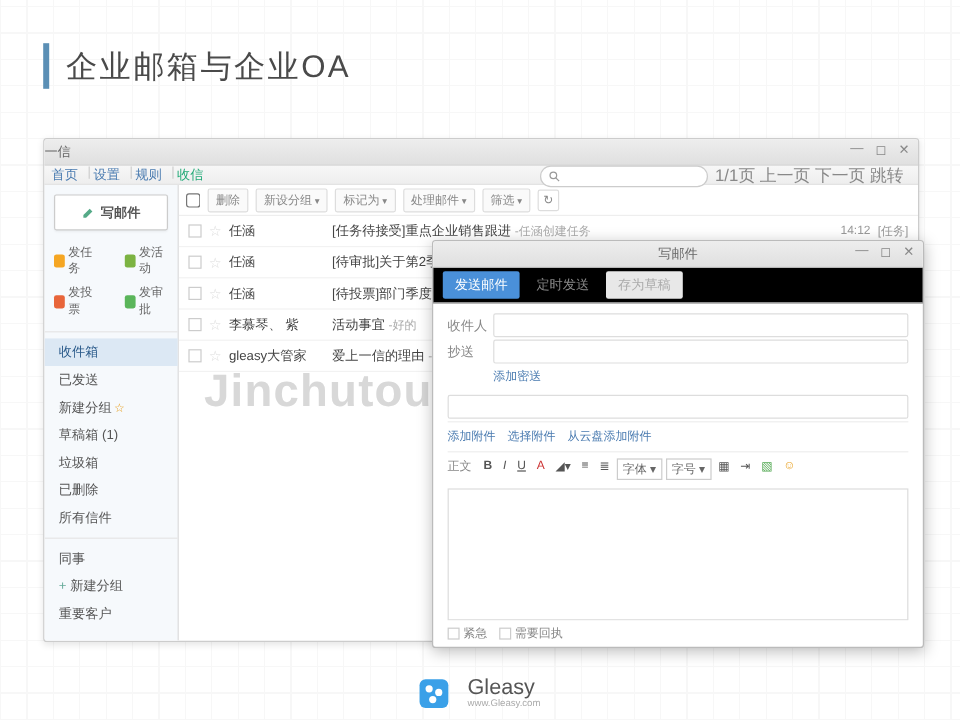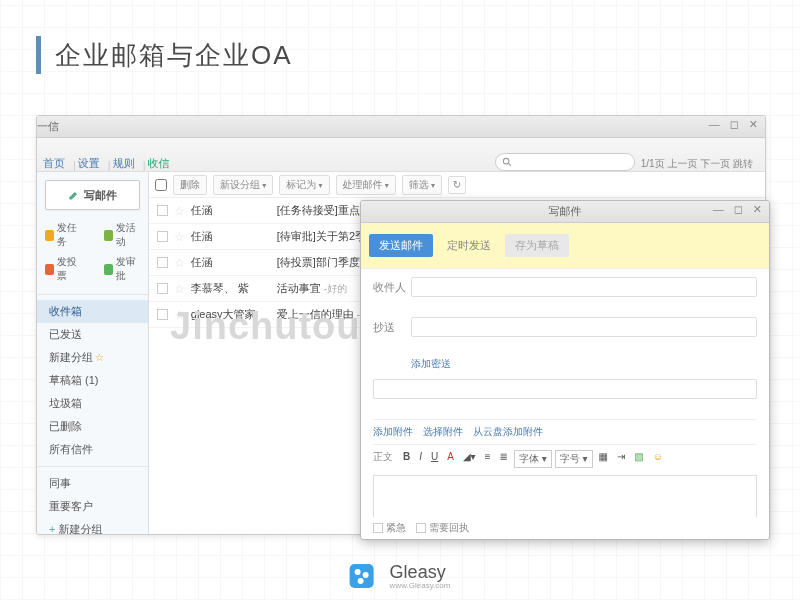--- a/index.html
+++ b/index.html
@@ -5,26 +5,26 @@
 *{box-sizing:border-box;margin:0;padding:0;font-family:"Microsoft YaHei",Arial,sans-serif}
 body{background:#fff;width:800px;height:600px;position:relative;overflow:hidden}
 .slide-title{position:absolute;top:36px;left:36px;display:flex;align-items:center}
 .title-bar{width:5px;height:38px;background:#5b8fb5;margin-right:14px}
 .title-text{font-size:26px;color:#4a4a4a;letter-spacing:2px}
 .grid-bg{position:absolute;inset:0;background-image:repeating-linear-gradient(0deg,#f7f7f7 0,#f7f7f7 1px,transparent 1px,transparent 22px),repeating-linear-gradient(90deg,#f7f7f7 0,#f7f7f7 1px,transparent 1px,transparent 22px);z-index:-1}
 .app-window{position:absolute;top:115px;left:36px;width:730px;height:420px;background:#fff;border:1px solid #ccc;border-radius:3px;box-shadow:0 2px 6px rgba(0,0,0,.1);display:flex;flex-direction:column;overflow:hidden}
 .win-title{height:22px;background:linear-gradient(#ededed,#e0e0e0);display:flex;align-items:center;position:relative;font-size:11px;color:#666;border-bottom:1px solid #ccc}
 .win-ctrls{position:absolute;right:4px;top:2px;display:flex;gap:4px;font-size:11px;color:#888}
 .win-ctrls span{cursor:pointer;padding:0 3px}
-.top-nav{height:34px;background:linear-gradient(#f7f7f7,#eee);border-bottom:1px solid #ddd;display:flex;align-items:flex-end;padding:0 6px;font-size:11px;color:#4a7bb0}
+.top-nav{height:16px;background:linear-gradient(#f7f7f7,#eee);border-bottom:1px solid #ddd;display:flex;align-items:flex-start;padding:0 6px;font-size:11px;color:#4a7bb0}
 .top-nav span{margin-right:6px;cursor:pointer}
 .top-nav .sep{color:#ccc;margin:0 2px}
 .search-box{margin-left:auto;width:140px;height:18px;background:#fff;border:1px solid #ccc;border-radius:9px;display:flex;align-items:center;padding:0 6px}
 .search-box svg{width:11px;height:11px;fill:#999}
-.page-nav{font-size:10px;color:#888;margin-left:6px}
+.page-nav{font-size:14px;color:#888;margin-left:6px}
 .main-area{flex:1;display:flex;overflow:hidden}
 .sidebar{width:112px;background:#f6f9fc;border-right:1px solid #ddd;padding:6px 0;font-size:11px;color:#555}
 .compose-btn{margin:2px 8px 8px;height:30px;background:#fff;border:1px solid #ccc;border-radius:2px;display:flex;align-items:center;justify-content:center;gap:4px;cursor:pointer;box-shadow:0 1px 2px rgba(0,0,0,.05)}
 .compose-btn svg{width:12px;height:12px;fill:#5a8}
 .compose-btn span{font-weight:bold;color:#555}
 .tool-row{display:flex;gap:23px;padding:3px 8px}
 .tool-item{flex:1;display:flex;align-items:center;gap:3px;font-size:10px;color:#666;cursor:pointer}
 .tool-item i{width:11px;height:11px;display:inline-block}
 .folder-list{margin-top:8px}
 .folder-item{padding:4px 12px;cursor:pointer;color:#555}
@@ -40,40 +40,40 @@
 .mail-row{height:26px;border-bottom:1px solid #f2f2f2;display:flex;align-items:center;padding:0 8px;font-size:11px;color:#555;gap:6px}
 .mail-row .chk{width:11px;height:11px;border:1px solid #ccc}
 .mail-row .star{color:#ddd;font-size:12px}
 .mail-row .sender{width:80px;color:#444}
 .mail-row .subj{flex:1;color:#444;overflow:hidden;white-space:nowrap}
 .mail-row .subj .pre{color:#aaa;font-size:10px}
 .mail-row .time{font-size:10px;color:#999}
 .mail-row .tag{font-size:10px;color:#999}
 .compose-dlg{position:absolute;top:200px;left:360px;width:410px;height:340px;background:#fff;border:1px solid #bbb;border-radius:3px;box-shadow:0 3px 12px rgba(0,0,0,.25);display:flex;flex-direction:column;overflow:hidden;z-index:10}
 .dlg-title{height:22px;background:linear-gradient(#ededed,#e0e0e0);display:flex;align-items:center;justify-content:center;position:relative;font-size:11px;color:#666;border-bottom:1px solid #ccc}
-.dlg-tabs{height:46px;display:flex;align-items:center;padding:4px 8px;gap:4px;background:#fef9c3;border-bottom:1px solid #eee}
+.dlg-tabs{height:30px;display:flex;align-items:center;padding:4px 8px;gap:4px;background:#000000;border-bottom:1px solid #eee}
 .dlg-tab{padding:4px 10px;font-size:11px;border-radius:2px;cursor:pointer;color:#888}
 .dlg-tab.active{background:#4a90d9;color:#fff}
 .dlg-tab.gray{background:#e8e8e8;color:#aaa}
 .dlg-body{flex:1;padding:8px 12px;font-size:11px;color:#666;overflow:hidden}
-.field-row{display:flex;align-items:center;margin-bottom:20px}
+.field-row{display:flex;align-items:center;margin-bottom:2px}
 .field-row label{width:38px;color:#888;font-size:11px}
 .field-row .inp{flex:1;height:20px;border:1px solid #ddd;border-radius:2px;background:#fff}
 .add-bcc{color:#4a7bb0;font-size:10px;margin:4px 0 8px 38px;cursor:pointer}
 .subj-row{border-top:1px solid #eee;border-bottom:1px solid #eee;padding:5px 0;display:flex;gap:10px;font-size:10px;color:#4a7bb0}
 .subj-row span{cursor:pointer}
 .editor-bar{display:flex;gap:3px;padding:5px 0;font-size:10px;color:#666;flex-wrap:wrap}
 .editor-bar label{color:#888;margin-right:4px}
 .ed-btn{padding:1px 3px;cursor:pointer;color:#555}
 .ed-sel{border:1px solid #ccc;padding:1px 4px;font-size:10px;background:#fff}
 .editor-area{height:110px;border:1px solid #ddd;background:#fff;margin-top:2px}
 .dlg-foot{padding:4px 12px;font-size:10px;color:#888;display:flex;gap:10px;align-items:center}
 .dlg-foot .chk{width:10px;height:10px;border:1px solid #ccc;display:inline-block;margin-right:3px;vertical-align:middle}
 .watermark{position:absolute;top:305px;left:170px;font-size:38px;font-weight:bold;color:#d8d8d8;letter-spacing:1px;z-index:5;pointer-events:none}
-.brand{position:absolute;bottom:10px;left:50%;transform:translateX(-50%);display:flex;align-items:center;gap:16px}
+.brand{position:absolute;bottom:10px;left:50%;transform:translateX(-50%);display:flex;align-items:flex-end;gap:16px}
 .brand-logo{width:24px;height:24px;background:#3aa0e8;border-radius:5px;position:relative}
 .brand-logo::before{content:"";position:absolute;width:6px;height:6px;background:#fff;border-radius:50%;top:5px;left:5px;box-shadow:8px 3px 0 #fff,3px 9px 0 #fff}
 .brand-text{font-size:18px;color:#555;font-weight:500}
 .brand-sub{font-size:8px;color:#aaa;display:block;margin-top:-2px}
 </style>
 </head>
 <body>
 <div class="grid-bg"></div>
 
 <div class="slide-title">
@@ -139,22 +139,22 @@
         <div class="folder-sep"></div>
         <div class="folder-item active">收件箱</div>
         <div class="folder-item">已发送</div>
         <div class="folder-item star">新建分组</div>
         <div class="folder-item">草稿箱 (1)</div>
         <div class="folder-item">垃圾箱</div>
         <div class="folder-item">已删除</div>
         <div class="folder-item">所有信件</div>
         <div class="folder-sep"></div>
         <div class="folder-item">同事</div>
+        <div class="folder-item add">新建分组</div>
         <div class="folder-item">重要客户</div>
-        <div class="folder-item add">新建分组</div>
       </div>
     </div>
 
     <div class="mail-list">
       <div class="toolbar">
         <input type="checkbox" style="width: 12px; height: 12px;">
         <span class="tb-btn">删除</span>
         <span class="tb-btn tb-drop">新设分组</span>
         <span class="tb-btn tb-drop">标记为</span>
         <span class="tb-btn tb-drop">处理邮件</span>

